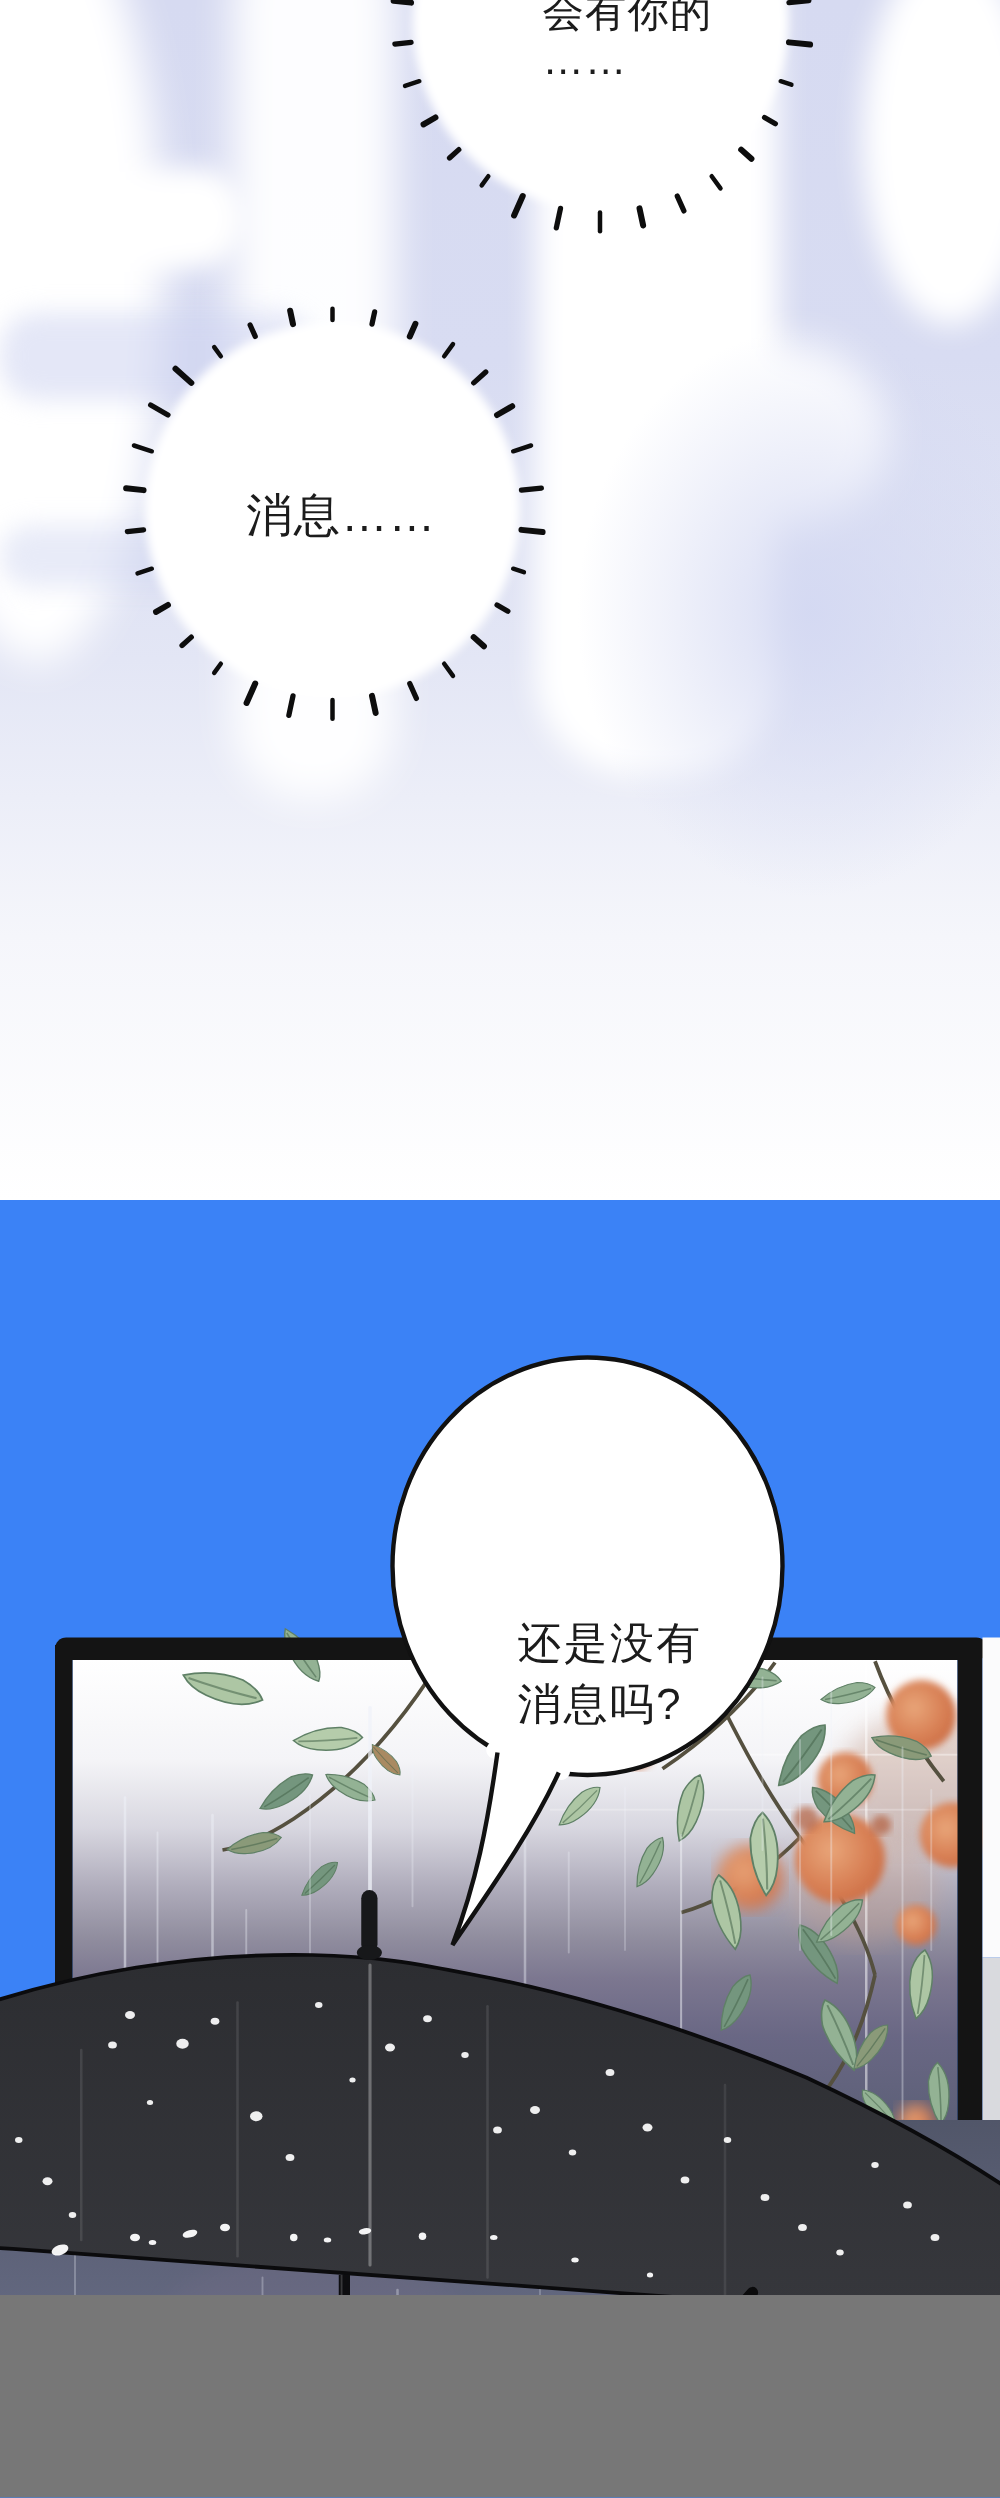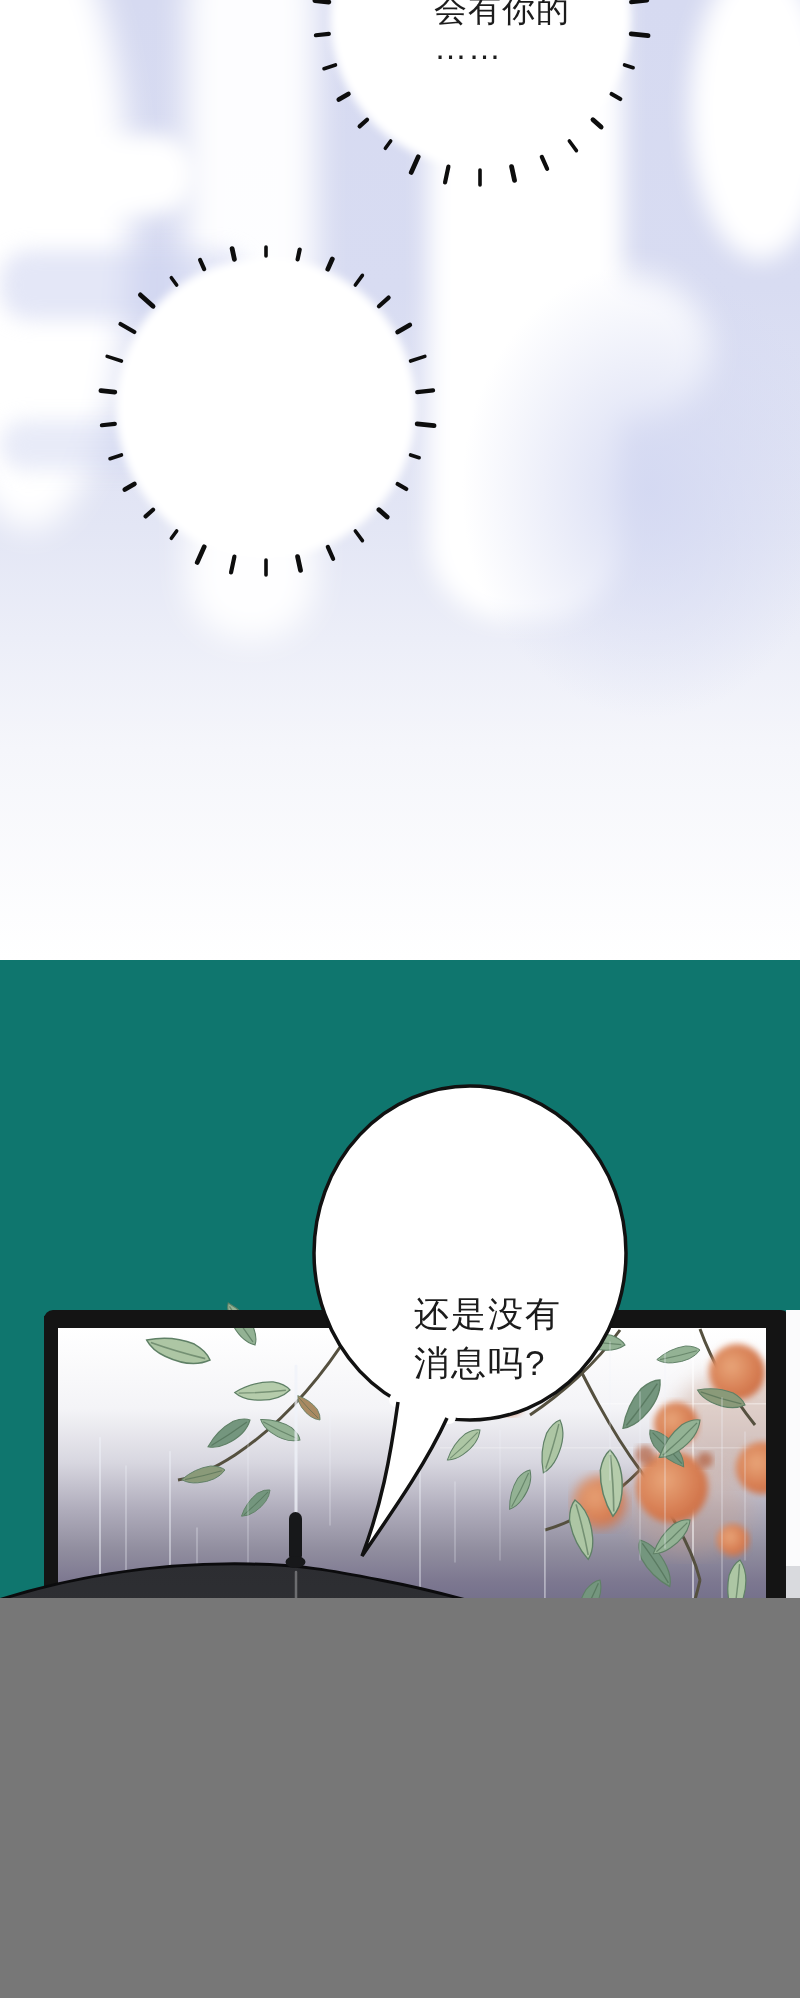--- a/index.html
+++ b/index.html
@@ -1,18 +1,18 @@
 <!DOCTYPE html>
 <html><head>
 <meta charset="utf-8">
 <style>
   html,body{margin:0;padding:0;background:#777;}
   .page{
-    position:relative;width:800px;height:1598px;margin:0 auto;
-    background:#0f766e;overflow:hidden;
+    position:relative;width:800px;height:1836px;margin:0 auto;
+    background:#3b82f6;overflow:hidden;
     font-family:"Liberation Sans","DejaVu Sans",sans-serif;
   }
   
   .sky{
     position:absolute;left:0;top:0;width:800px;height:960px;
     background:linear-gradient(180deg,#d6daf1 0%,#d8dcf2 30%,#e3e6f5 55%,#f5f6fb 78%,#ffffff 100%);
   }
   .sky .patch{position:absolute;border-radius:50%;}
   .blur16{filter:blur(16px);} .blur12{filter:blur(12px);} .blur10{filter:blur(10px);}
   .bubbletext{position:absolute;color:#1c1c1c;font-weight:500;line-height:1.35;}
@@ -98,20 +98,21 @@
       <line x1="134.36413862476533" y1="332" x2="120.5077321642143" y2="324" stroke="#0d0d0d" stroke-width="4.2" stroke-linecap="round"></line>
       <line x1="153.0419865274361" y1="306.2921478334535" x2="140.40852449432043" y2="294.9169275253529" stroke="#0d0d0d" stroke-width="4.8" stroke-linecap="round"></line>
       <line x1="176.65664165154408" y1="285.029416855008" x2="171.3665743809118" y2="277.7482639056335" stroke="#0d0d0d" stroke-width="3.6" stroke-linecap="round"></line>
       <line x1="204.17603025247837" y1="269.1410904383247" x2="200.10866382172037" y2="260.00563586189867" stroke="#0d0d0d" stroke-width="4.2" stroke-linecap="round"></line>
       <line x1="234.39742299570065" y1="259.32156468846154" x2="232.1103943967053" y2="248.56194108038966" stroke="#0d0d0d" stroke-width="4.8" stroke-linecap="round"></line>
     </svg>
 
   <div class="bubbletext" style="left:434px;top:-12px;font-size:33px;letter-spacing:1px;">会有你的</div>
   <div class="bubbletext" style="left:434px;top:26px;font-size:33px;letter-spacing:1px;">……</div>
 
+  <div class="bubbletext" style="left:197px;top:388px;font-size:37px;letter-spacing:1px;">消息……</div>
 
   <svg class="scene-svg" width="800" height="918" viewBox="0 1080 800 918">
     <defs>
       <linearGradient id="winGrad" x1="0" y1="1328" x2="0" y2="1998" gradientUnits="userSpaceOnUse">
         <stop offset="0" stop-color="#ffffff"></stop>
         <stop offset="0.12" stop-color="#f4f4f7"></stop>
         <stop offset="0.20" stop-color="#d8d7e0"></stop>
         <stop offset="0.27" stop-color="#b0adbc"></stop>
         <stop offset="0.33" stop-color="#918e9f"></stop>
         <stop offset="0.38" stop-color="#7c7790"></stop>

